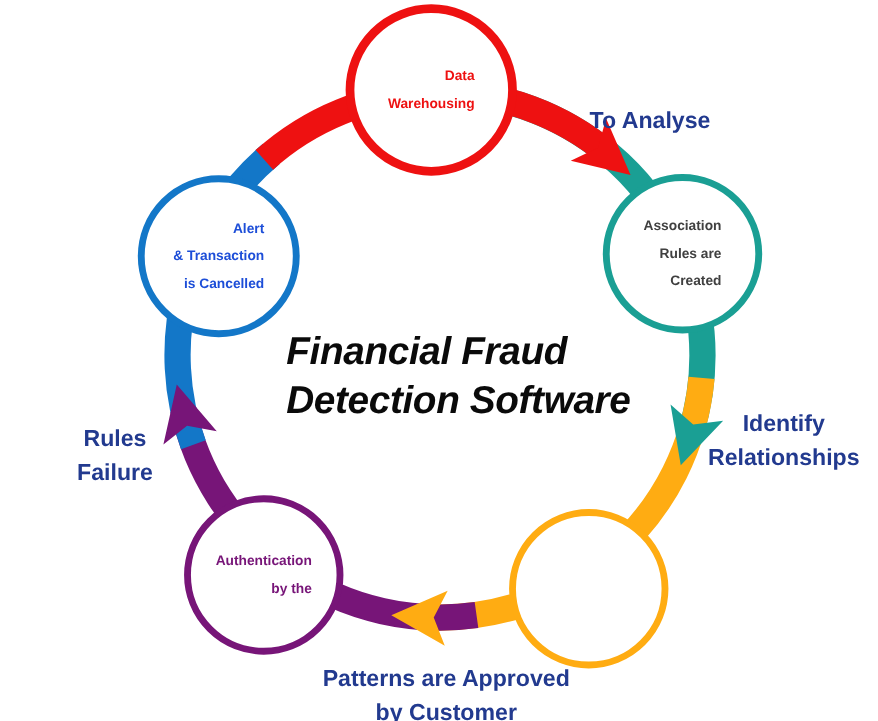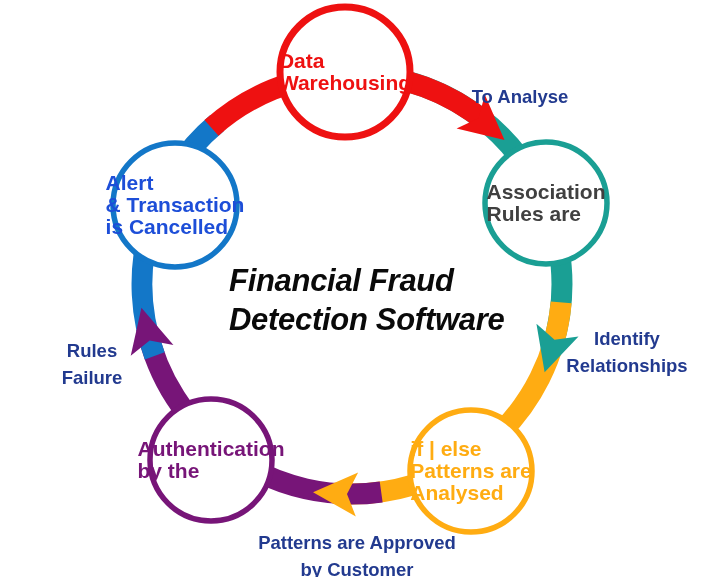--- a/index.html
+++ b/index.html
@@ -10,22 +10,22 @@
     overflow:hidden;
     font-family:"Liberation Sans", sans-serif;
   }
   .stage svg{position:absolute;left:0;top:0;}
   .arc{fill:none;stroke-width:21;stroke-linecap:butt;}
   .head{stroke:none;}
   .node{fill:#ffffff;}
   .node-label{
     position:absolute;
     transform:translate(-50%,-50%);
-    text-align:left;
-    font-size:21px;
+    text-align:right;
+    font-size:11px;
     font-weight:600;
     line-height:22px;
     white-space:nowrap;
   }
   .node-label span{display:block;}
   .edge-label{
     position:absolute;
     transform:translate(-50%,-50%);
     text-align:center;
     font-size:18.5px;
@@ -76,25 +76,21 @@
     </g>
   </svg>
 
   <div class="node-label" style="left: 345px; top: 72px; color: rgb(238, 17, 17);">
     <span>Data</span>
     <span>Warehousing</span>
   </div>
   <div class="node-label" style="left: 546px; top: 203px; color: #404040;">
     <span>Association</span>
     <span>Rules are</span>
-  </div>
-  <div class="node-label" style="left: 471px; top: 471px; color: rgb(255, 172, 18);">
-    <span>if | else</span>
-    <span>Patterns are</span>
-    <span>Analysed</span>
+    <span>Created</span>
   </div>
   <div class="node-label" style="left: 211px; top: 460px; color: rgb(119, 21, 120);">
     <span>Authentication</span>
     <span>by the</span>
   </div>
   <div class="node-label" style="left: 175px; top: 205px; color: #1d4ed8;">
     <span>Alert</span>
     <span>&amp; Transaction</span>
     <span>is Cancelled</span>
   </div>

